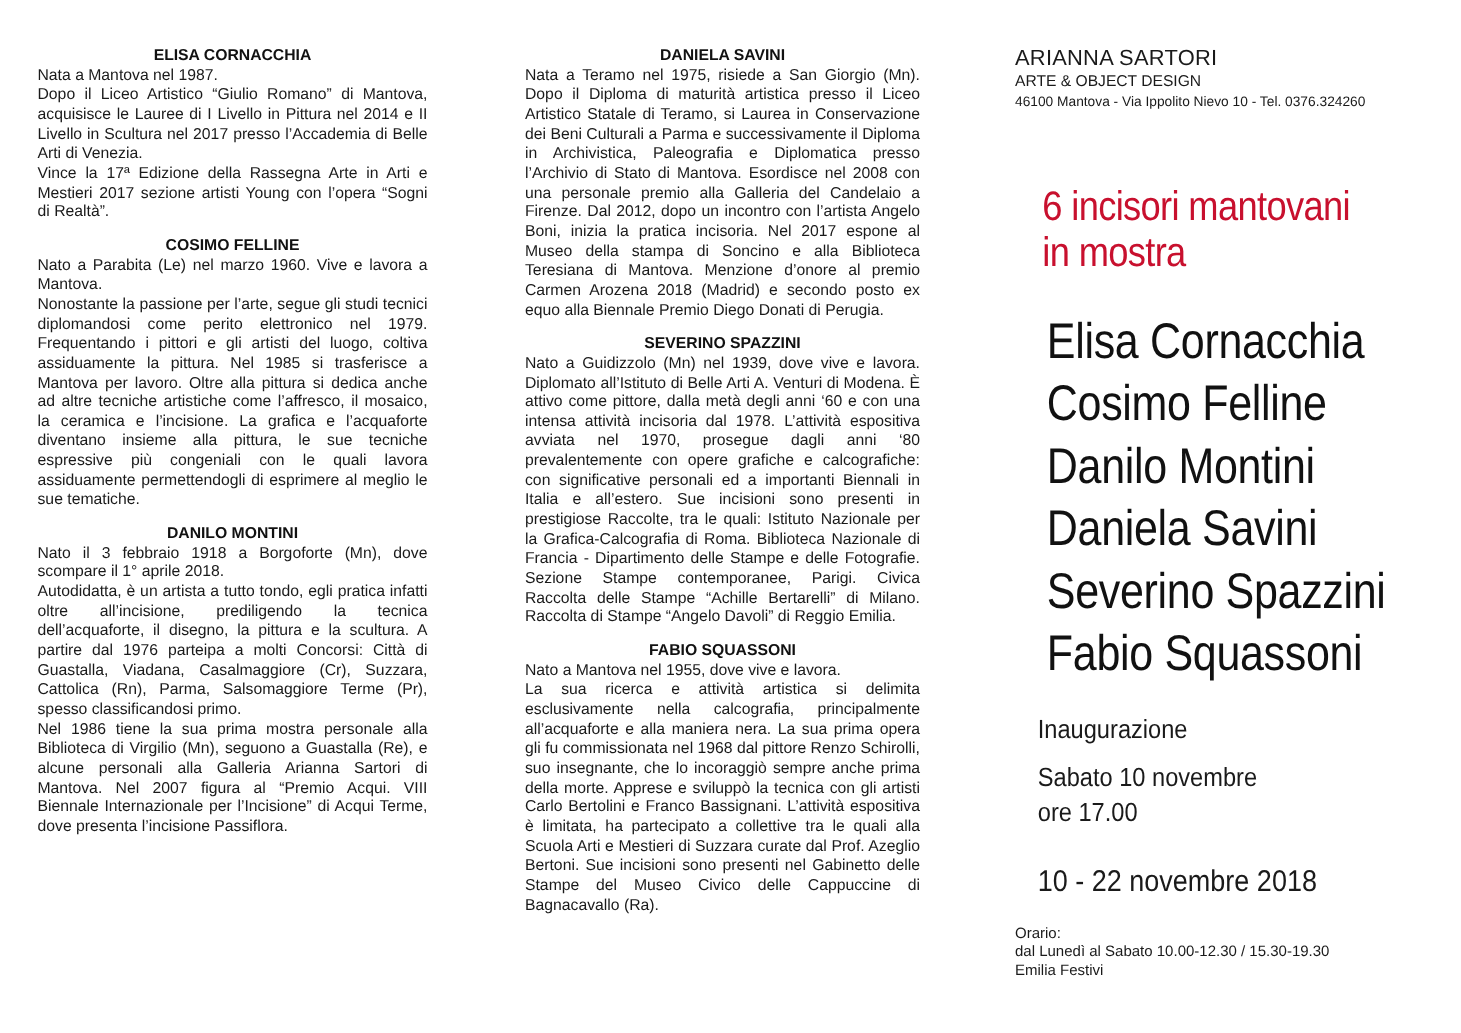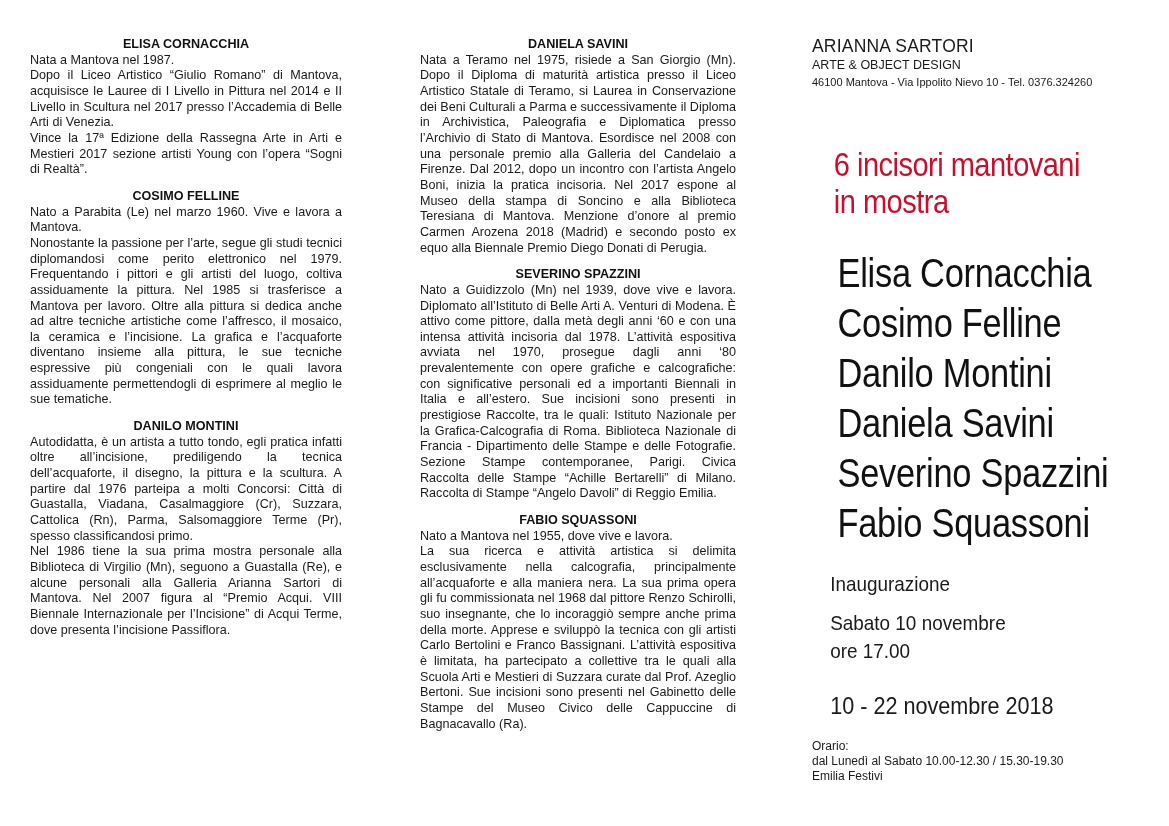--- a/index.html
+++ b/index.html
@@ -54,20 +54,21 @@
     <p class="bio-p">Dopo il Liceo Artistico “Giulio Romano” di Mantova, acquisisce le Lauree di I Livello in Pittura nel 2014 e II Livello in Scultura nel 2017 presso l’Accademia di Belle Arti di Venezia.</p>
     <p class="bio-p">Vince la 17ª Edizione della Rassegna Arte in Arti e Mestieri 2017 sezione artisti Young con l’opera “Sogni di Realtà”.</p>
   </section>
   <section class="bio">
     <h3 class="bio-name">COSIMO FELLINE</h3>
     <p class="bio-p">Nato a Parabita (Le) nel marzo 1960. Vive e lavora a Mantova.</p>
     <p class="bio-p">Nonostante la passione per l’arte, segue gli studi tecnici diplomandosi come perito elettronico nel 1979. Frequentando i pittori e gli artisti del luogo, coltiva assiduamente la pittura. Nel 1985 si trasferisce a Mantova per lavoro. Oltre alla pittura si dedica anche ad altre tecniche artistiche come l’affresco, il mosaico, la ceramica e l’incisione. La grafica e l’acquaforte diventano insieme alla pittura, le sue tecniche espressive più congeniali con le quali lavora assiduamente permettendogli di esprimere al meglio le sue tematiche.</p>
   </section>
   <section class="bio">
     <h3 class="bio-name">DANILO MONTINI</h3>
+    <p class="bio-p">Nato il 3 febbraio 1918 a Borgoforte (Mn), dove scompare il 1° aprile 2018.</p>
     <p class="bio-p">Autodidatta, è un artista a tutto tondo, egli pratica infatti oltre all’incisione, prediligendo la tecnica dell’acquaforte, il disegno, la pittura e la scultura. A partire dal 1976 parteipa a molti Concorsi: Città di Guastalla, Viadana, Casalmaggiore (Cr), Suzzara, Cattolica (Rn), Parma, Salsomaggiore Terme (Pr), spesso classificandosi primo.</p>
     <p class="bio-p">Nel 1986 tiene la sua prima mostra personale alla Biblioteca di Virgilio (Mn), seguono a Guastalla (Re), e alcune personali alla Galleria Arianna Sartori di Mantova. Nel 2007 figura al “Premio Acqui. VIII Biennale Internazionale per l’Incisione” di Acqui Terme, dove presenta l’incisione Passiflora.</p>
   </section>
 </div>
 
 <div class="col col-2">
   <section class="bio">
     <h3 class="bio-name">DANIELA SAVINI</h3>
     <p class="bio-p">Nata a Teramo nel 1975, risiede a San Giorgio (Mn). Dopo il Diploma di maturità artistica presso il Liceo Artistico Statale di Teramo, si Laurea in Conservazione dei Beni Culturali a Parma e successivamente il Diploma in Archivistica, Paleografia e Diplomatica presso l’Archivio di Stato di Mantova. Esordisce nel 2008 con una personale premio alla Galleria del Candelaio a Firenze. Dal 2012, dopo un incontro con l’artista Angelo Boni, inizia la pratica incisoria. Nel 2017 espone al Museo della stampa di Soncino e alla Biblioteca Teresiana di Mantova. Menzione d’onore al premio Carmen Arozena 2018 (Madrid) e secondo posto ex equo alla Biennale Premio Diego Donati di Perugia.</p>
   </section>

